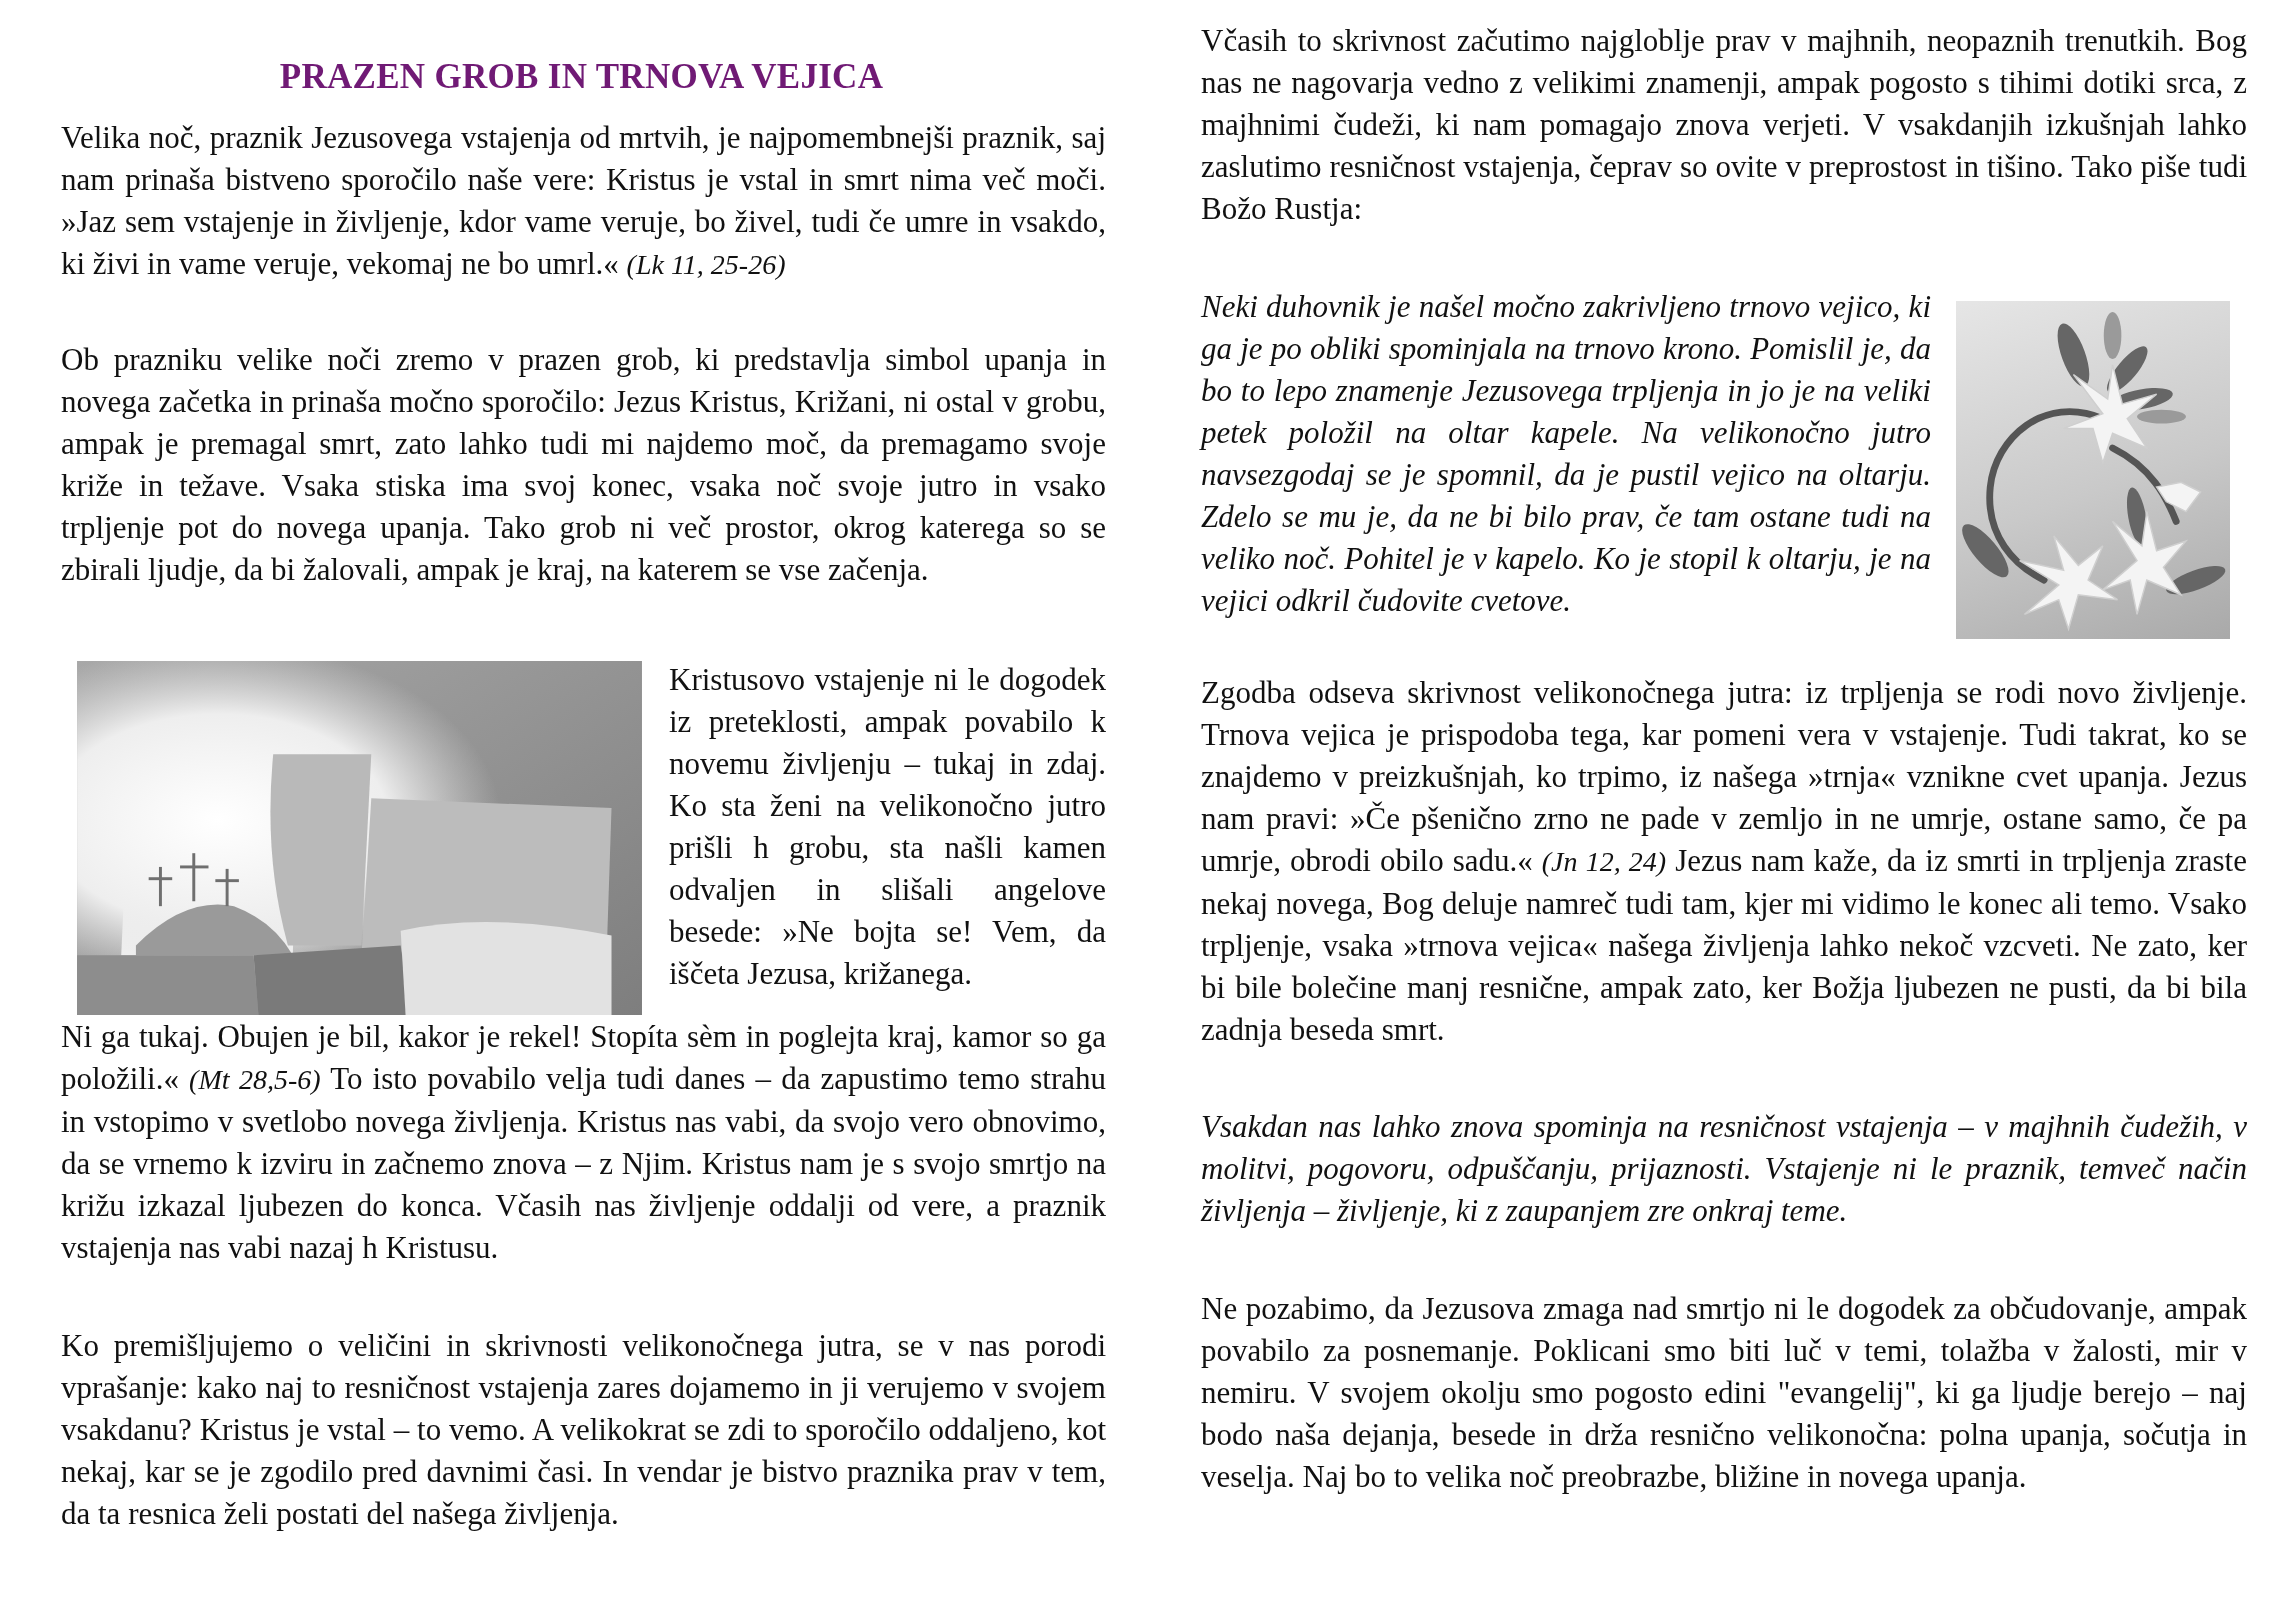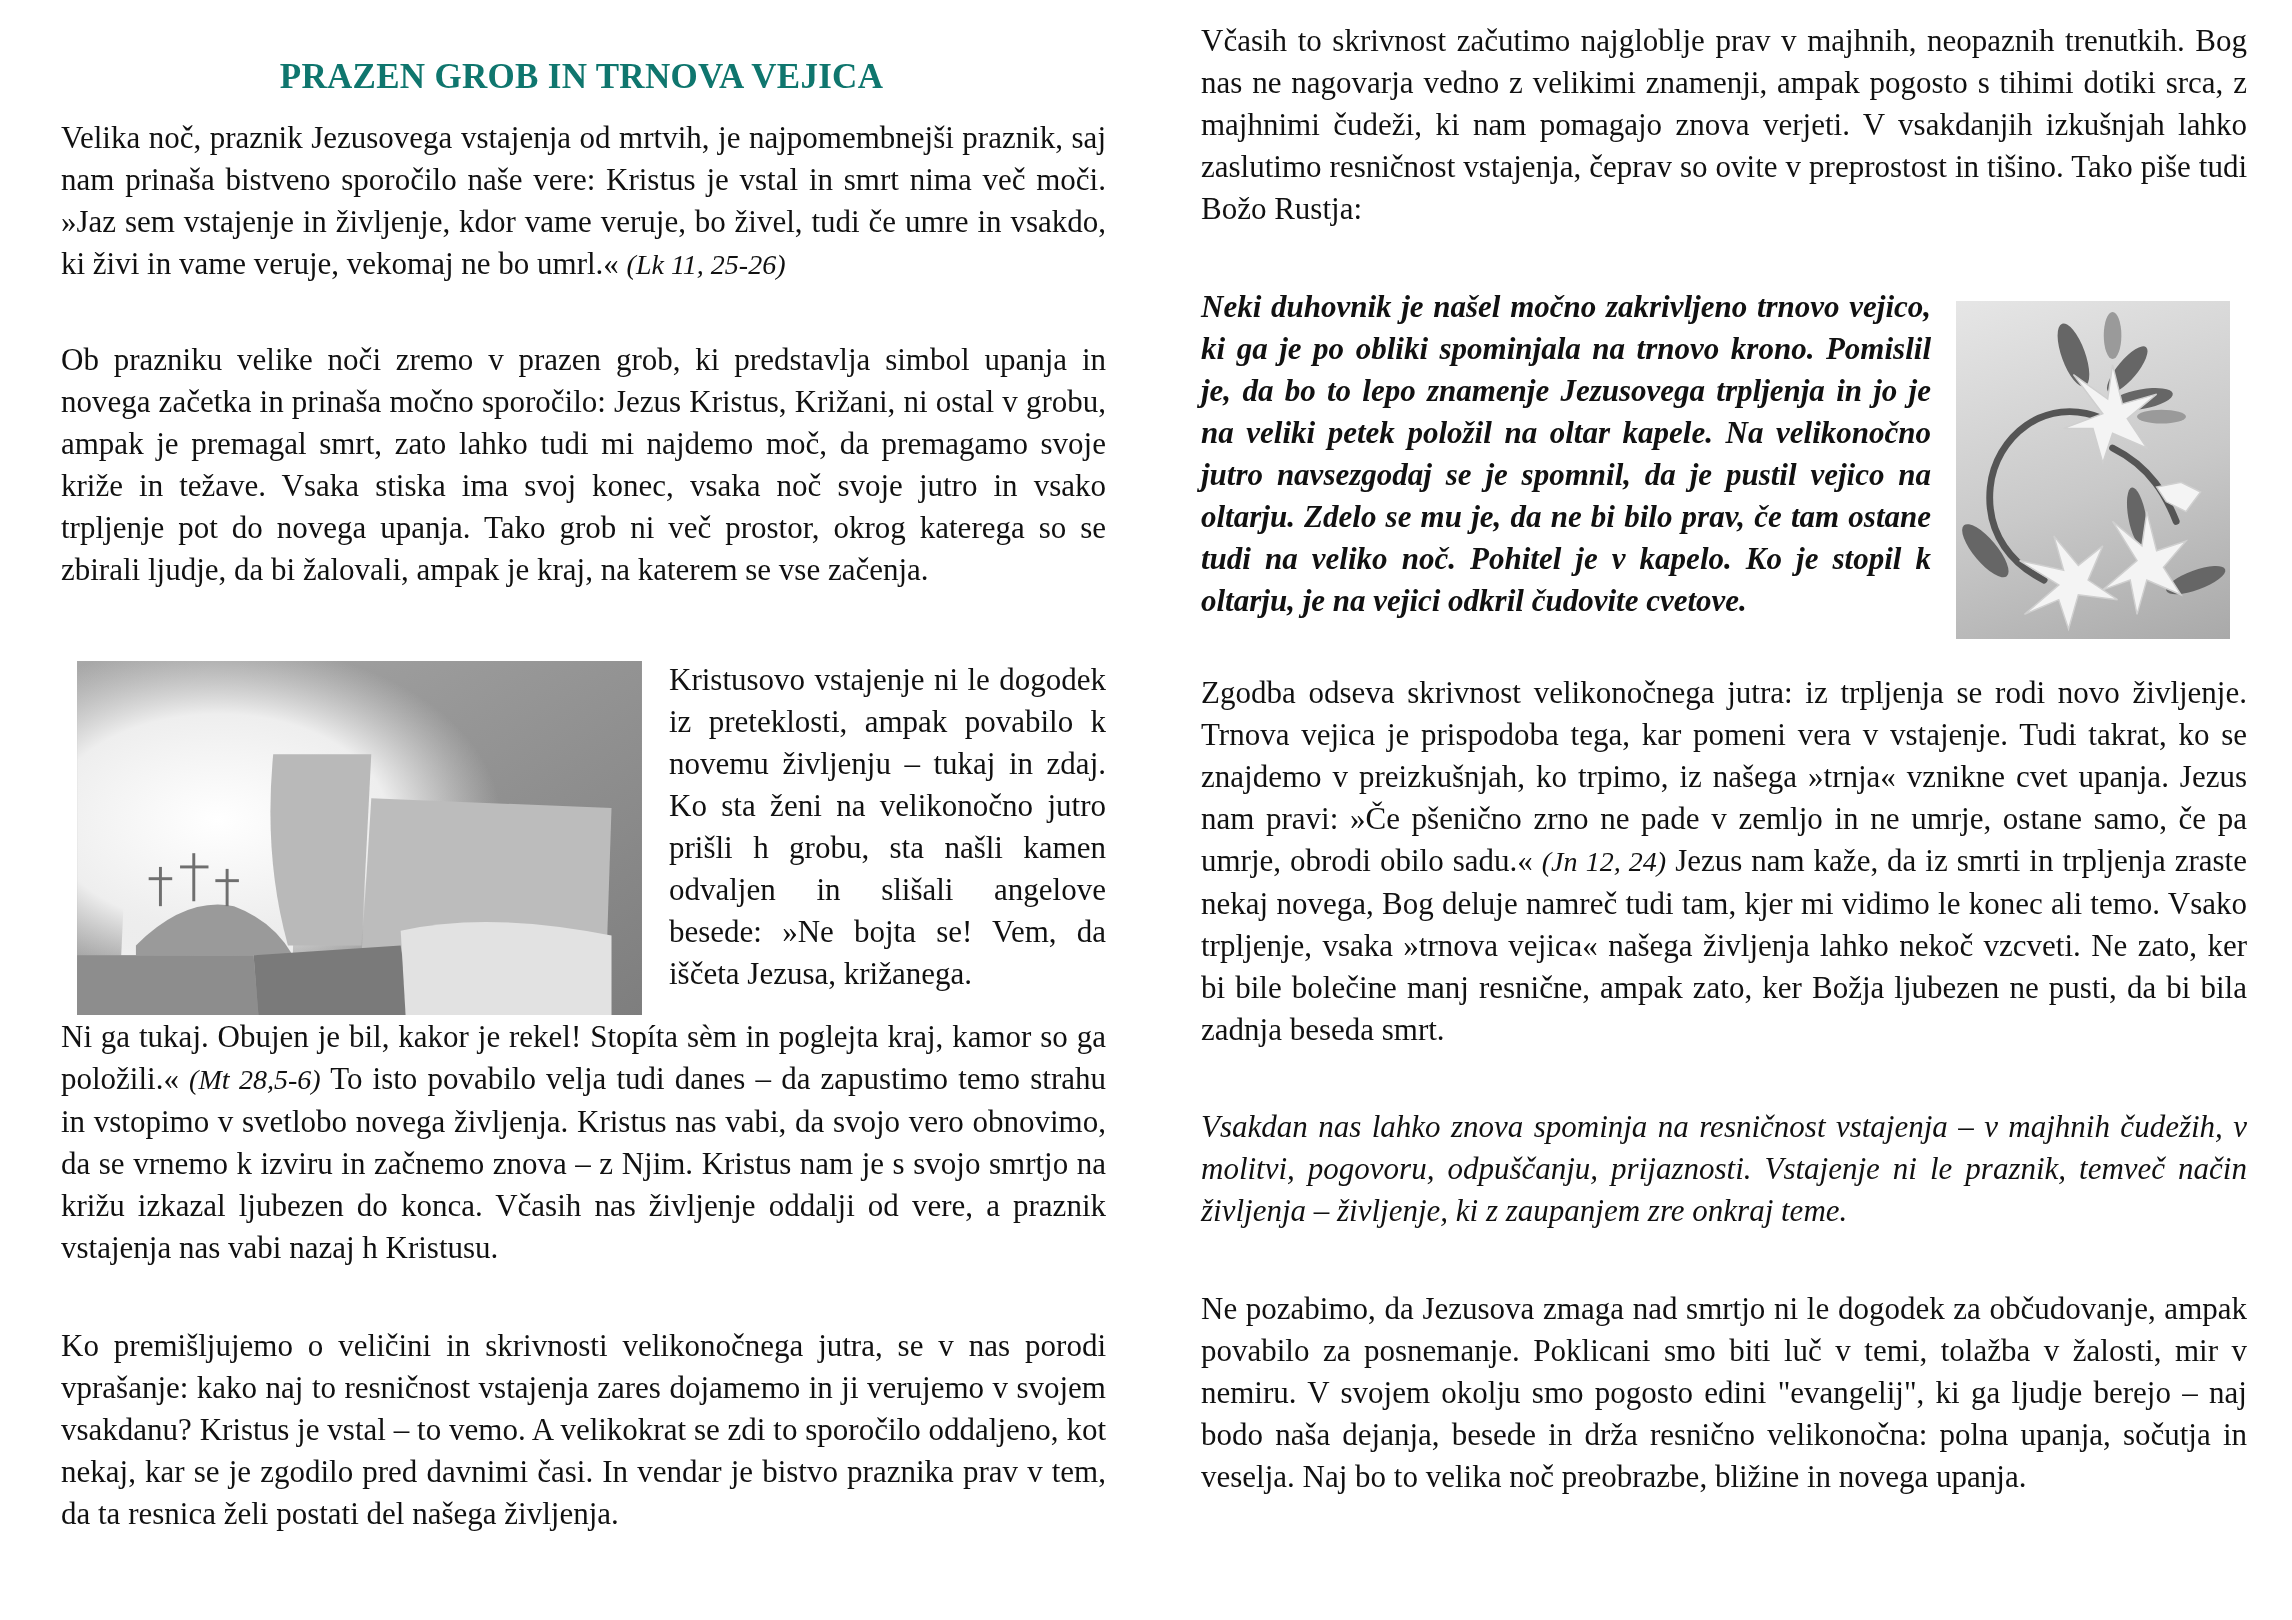--- a/index.html
+++ b/index.html
@@ -1,22 +1,22 @@
 <!DOCTYPE html>
 <html><head>
 <meta charset="utf-8">
 <style>
   html, body { margin:0; padding:0; background:#ffffff; }
   body { width:2293px; height:1620px; position:relative; overflow:hidden;
          font-family:"Liberation Serif","DejaVu Serif",serif; color:#111; }
   .p { position:absolute; font-size:31px; line-height:42px; text-align:justify; margin:2px; }
-  .ital { font-style:italic;font-weight:bold; }
+  .ital { font-style:italic; }
   .ref { font-style:italic; font-size:28px; }
   .title { position:absolute; left:59px; width:1045px; top:57px; text-align:center;
-           font-size:35px; font-weight:bold; color:#0f766e; letter-spacing:0.3px; margin:0; }
+           font-size:35px; font-weight:bold; color:#701a75; letter-spacing:0.3px; margin:0; }
   .img { position:absolute; overflow:hidden; }
   #tomb { left:77px; top:661px; width:565px; height:354px;
           background:linear-gradient(180deg,#b9b9b9 0%,#a7a7a7 30%,#9a9a9a 70%,#8a8a8a 100%); }
   #lily { left:1956px; top:301px; width:274px; height:338px;
           background:linear-gradient(160deg,#e6e6e6 0%,#c9c9c9 55%,#a9a9a9 100%); }
 </style>
 </head>
 <body>
 
 <h1 class="title">PRAZEN GROB IN TRNOVA VEJICA</h1>

